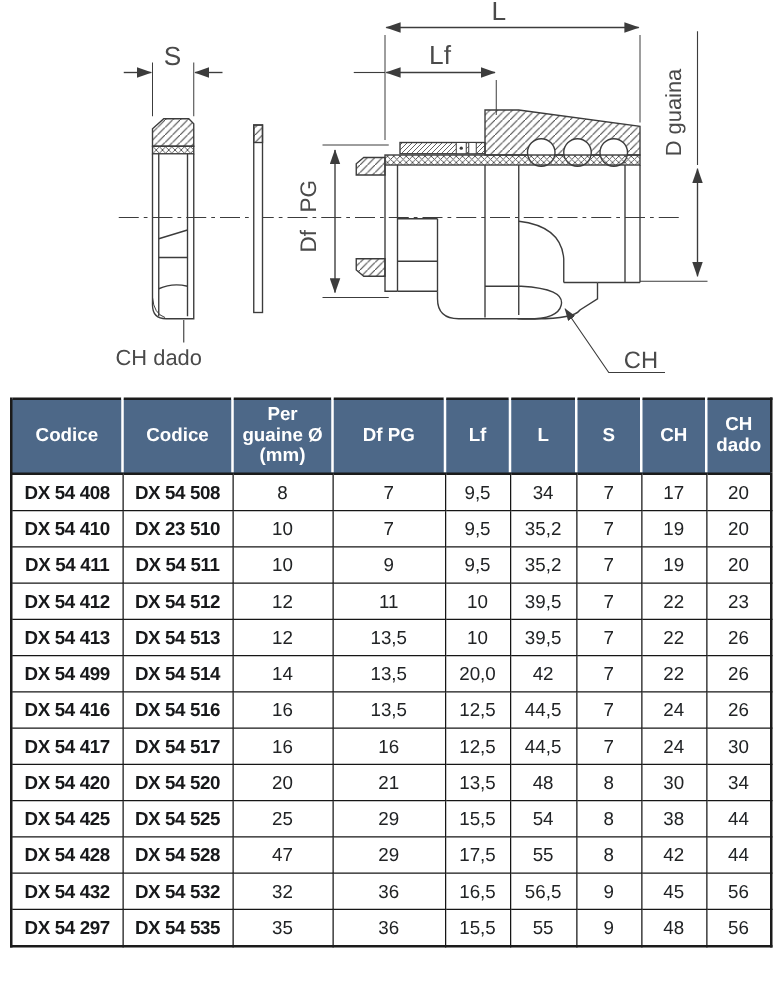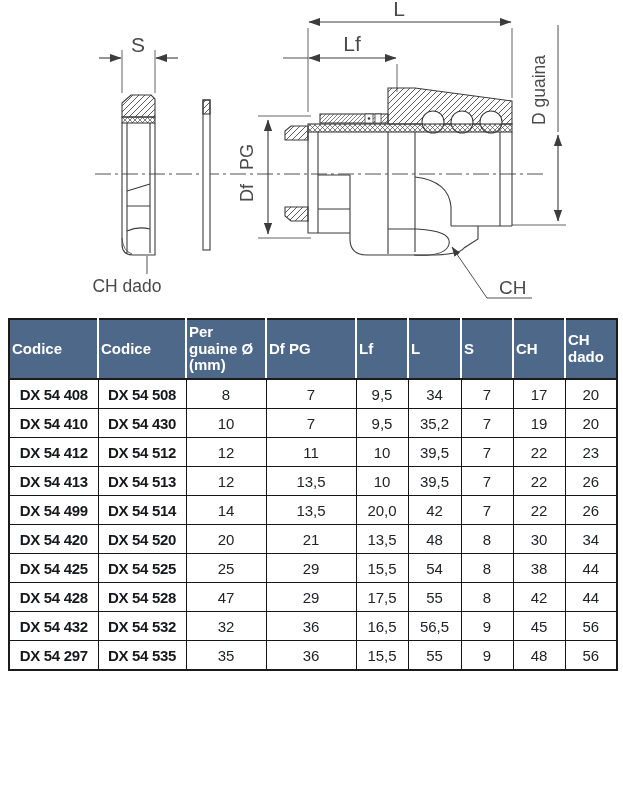--- a/index.html
+++ b/index.html
@@ -11,21 +11,21 @@
   .diagram text { fill:#4a4a4a; font-family:"Liberation Sans", sans-serif; }
 
   .tbl-wrap { position:absolute; top:318px; left:8px; width:608px; }
   table.tbl {
     width:608px; border-collapse:collapse; table-layout:fixed;
     border:2px solid #1b1b1b;
   }
   table.tbl th {
     background:var(--header-bg,#4d6888); color:var(--header-fg,#ffffff);
     font-size:15px; font-weight:bold; line-height:1.12;
-    height:56px; padding:1px 2px; vertical-align:middle; text-align:left;
+    height:56px; padding:1px 2px; vertical-align:middle; text-align:center;
     border-left:2px solid #ffffff; border-bottom:2px solid #1b1b1b;
   }
   table.tbl th:first-child { border-left:2px solid #1b1b1b; }
   table.tbl td {
     border:1px solid #161616; height:28px; padding:0 1px;
     text-align:center; vertical-align:middle;
     font-size:15px; color:#212325;
   }
   table.tbl td.code { font-weight:bold; color:#17181a; letter-spacing:-0.3px; }
 </style>
@@ -169,23 +169,34 @@
         <td>8</td>
         <td>7</td>
         <td>9,5</td>
         <td>34</td>
         <td>7</td>
         <td>17</td>
         <td>20</td>
       </tr>
       <tr>
         <td class="code">DX 54 410</td>
-        <td class="code">DX 54 430</td>
+        <td class="code">DX 23 510</td>
         <td>10</td>
         <td>7</td>
+        <td>9,5</td>
+        <td>35,2</td>
+        <td>7</td>
+        <td>19</td>
+        <td>20</td>
+      </tr>
+      <tr>
+        <td class="code">DX 54 411</td>
+        <td class="code">DX 54 511</td>
+        <td>10</td>
+        <td>9</td>
         <td>9,5</td>
         <td>35,2</td>
         <td>7</td>
         <td>19</td>
         <td>20</td>
       </tr>
       <tr>
         <td class="code">DX 54 412</td>
         <td class="code">DX 54 512</td>
         <td>12</td>
@@ -210,20 +221,42 @@
       <tr>
         <td class="code">DX 54 499</td>
         <td class="code">DX 54 514</td>
         <td>14</td>
         <td>13,5</td>
         <td>20,0</td>
         <td>42</td>
         <td>7</td>
         <td>22</td>
         <td>26</td>
+      </tr>
+      <tr>
+        <td class="code">DX 54 416</td>
+        <td class="code">DX 54 516</td>
+        <td>16</td>
+        <td>13,5</td>
+        <td>12,5</td>
+        <td>44,5</td>
+        <td>7</td>
+        <td>24</td>
+        <td>26</td>
+      </tr>
+      <tr>
+        <td class="code">DX 54 417</td>
+        <td class="code">DX 54 517</td>
+        <td>16</td>
+        <td>16</td>
+        <td>12,5</td>
+        <td>44,5</td>
+        <td>7</td>
+        <td>24</td>
+        <td>30</td>
       </tr>
       <tr>
         <td class="code">DX 54 420</td>
         <td class="code">DX 54 520</td>
         <td>20</td>
         <td>21</td>
         <td>13,5</td>
         <td>48</td>
         <td>8</td>
         <td>30</td>

